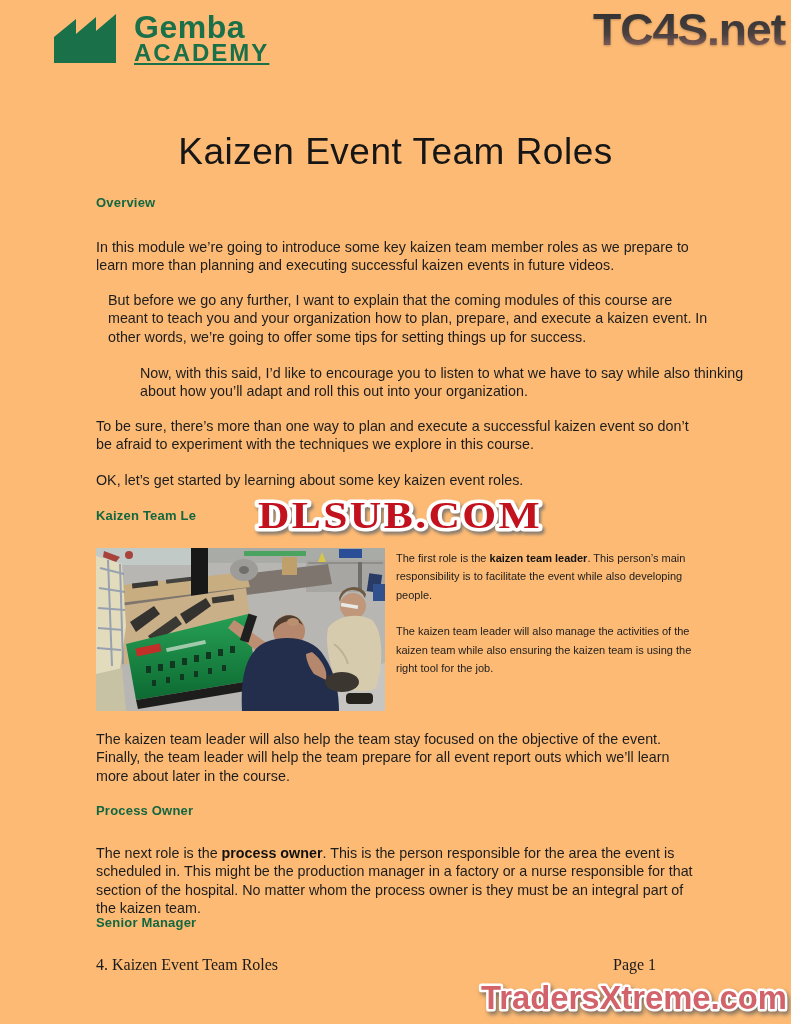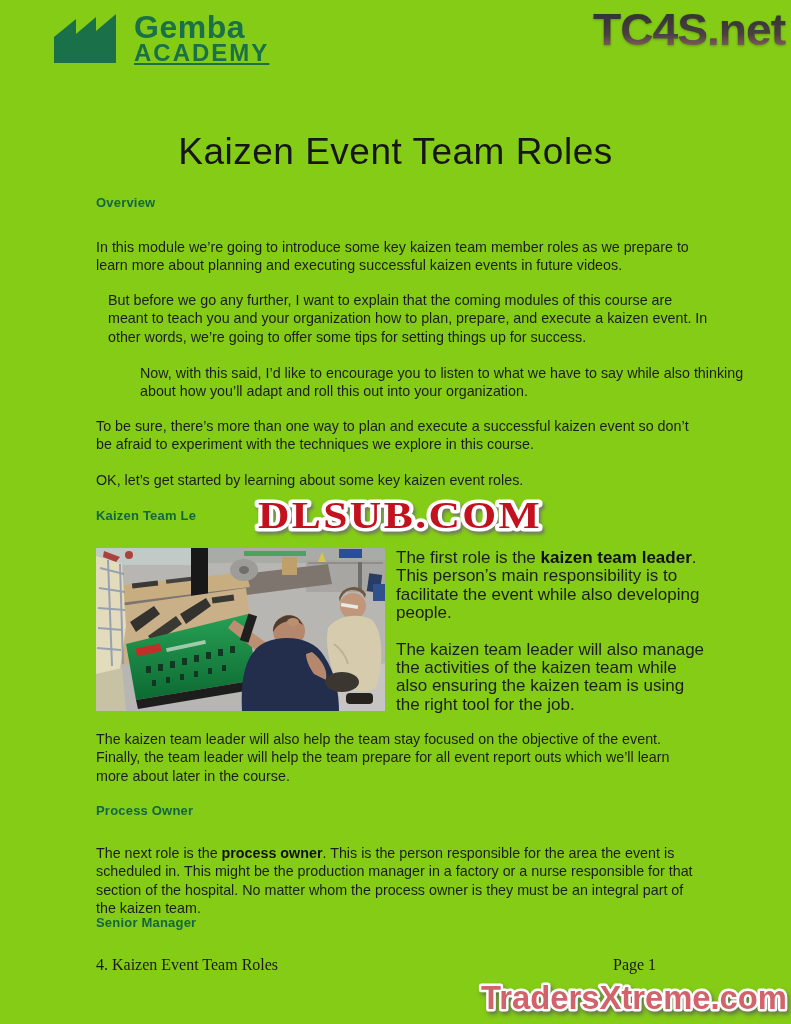--- a/index.html
+++ b/index.html
@@ -1,19 +1,19 @@
 <!DOCTYPE html>
 <html><head>
 <meta charset="utf-8">
 <style>
   html,body{margin:0;padding:0;background:#888;}
   .page{
     position:relative;
     width:791px;height:1024px;
-    background:#84cc16;
+    background:#fdba74;
     margin:0 auto;
     font-family:"Liberation Sans",sans-serif;
     overflow:hidden;
   }
   
   .logo{position:absolute;left:48px;top:9px;display:flex;align-items:flex-start;}
   .logo svg{display:block;}
   .logo-text{margin-left:8px;padding-top:3px;}
   .logo-word1{
     font-size:32px;font-weight:bold;color:#1a7048;letter-spacing:.5px;line-height:30px;
@@ -33,21 +33,21 @@
     font-size:13px;font-weight:bold;color:#136740;letter-spacing:.2px;
   }
   
   p.body{
     position:absolute;left:96px;width:606px;margin:0;
     font-size:14.3px;line-height:18.3px;color:#1d1d1d;
   }
   p.body b{font-weight:bold;color:#111;}
   .side-text{
     position:absolute;left:396px;top:549px;width:314px;
-    font-size:17px;line-height:18.4px;color:#1d1d1d;
+    font-size:11px;line-height:18.4px;color:#1d1d1d;
   }
   .side-text p{margin:0 0 18px 0;}
   .side-text b{font-weight:bold;color:#111;}
   
   .photo{
     position:absolute;left:96px;top:548px;width:289px;height:163px;
     overflow:hidden;background:#b7b6b2;
   }
   
   .dlsub{position:absolute;left:252px;top:491px;}
@@ -84,21 +84,21 @@
           <stop offset="1" stop-color="#a3706a"></stop>
         </linearGradient>
       </defs>
       <text x="100" y="41" text-anchor="middle" font-family="Liberation Sans, sans-serif" font-weight="bold" font-size="44" letter-spacing="-1" textLength="192" lengthAdjust="spacingAndGlyphs" fill="url(#tcg)" style="filter:drop-shadow(0 1px 1px rgba(0,0,0,0.25));">TC4S.net</text>
     </svg>
   </div>
 
   <div class="doc-title">Kaizen Event Team Roles</div>
 
   <h2 class="green" style="top:195px;">Overview</h2>
-  <p class="body" style="top:238px;">In this module we’re going to introduce some key kaizen team member roles as we prepare to learn more about planning and executing successful kaizen events in future videos.</p>
+  <p class="body" style="top:238px;">In this module we’re going to introduce some key kaizen team member roles as we prepare to learn more than planning and executing successful kaizen events in future videos.</p>
   <p class="body" style="top:291px;margin-left:12px;">But before we go any further, I want to explain that the coming modules of this course are meant to teach you and your organization how to plan, prepare, and execute a kaizen event. In other words, we’re going to offer some tips for setting things up for success.</p>
   <p class="body" style="top:364px;margin-left:44px;">Now, with this said, I’d like to encourage you to listen to what we have to say while also thinking about how you’ll adapt and roll this out into your organization.</p>
   <p class="body" style="top:417px;">To be sure, there’s more than one way to plan and execute a successful kaizen event so don’t be afraid to experiment with the techniques we explore in this course.</p>
   <p class="body" style="top:471px;">OK, let’s get started by learning about some key kaizen event roles.</p>
 
   <h2 class="green" style="top:508px;">Kaizen Team Le</h2>
 
   <div class="dlsub">
     <svg width="296" height="52" viewBox="0 0 296 52">
       <text x="148" y="37" text-anchor="middle" font-family="Liberation Serif, serif" font-weight="bold" font-size="37" letter-spacing="2" textLength="284" lengthAdjust="spacingAndGlyphs" fill="#c2121e" stroke="#ffffff" stroke-width="7" paint-order="stroke" stroke-linejoin="round" style="filter:drop-shadow(2px 3px 1.5px rgba(110,110,110,0.8));">DLSUB.COM</text>

